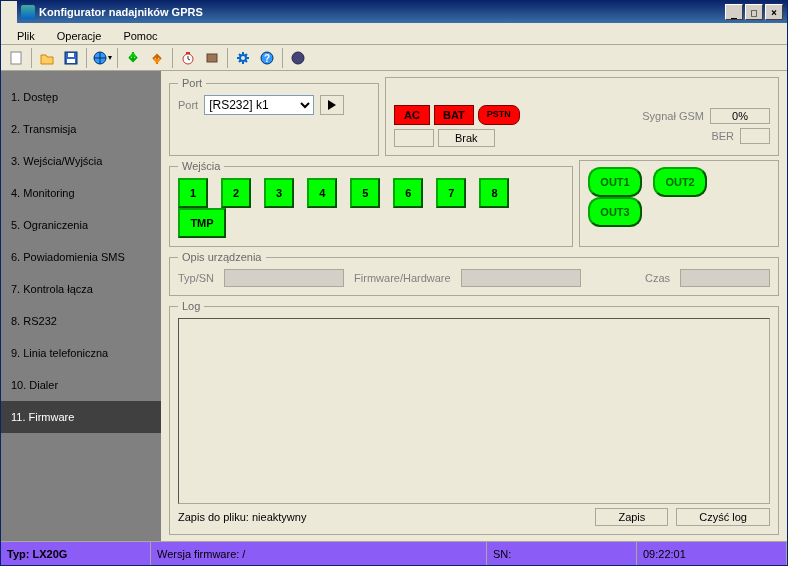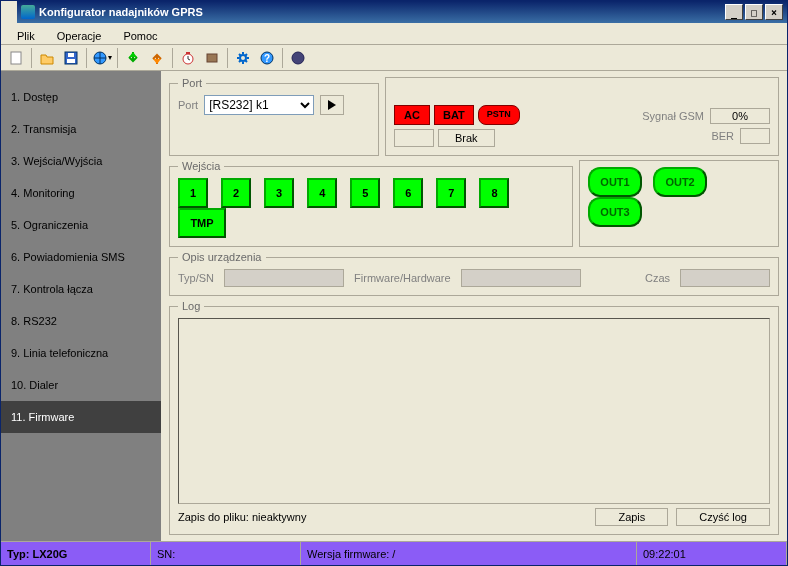--- a/index.html
+++ b/index.html
@@ -254,17 +254,17 @@
             </div>
           </div>
         </fieldset>
       </div>
 
     </div>
   </div>
 
   <div class="statusbar">
     <div class="cell" style="width:150px;font-weight:bold;">Typ: LX20G</div>
+    <div class="cell" style="flex:1;">Wersja firmware: /</div>
     <div class="cell" style="width:150px;">SN:</div>
-    <div class="cell" style="flex:1;">Wersja firmware: /</div>
     <div class="cell" style="width:150px;">09:22:01</div>
   </div>
 </div>
 
 </body></html>

